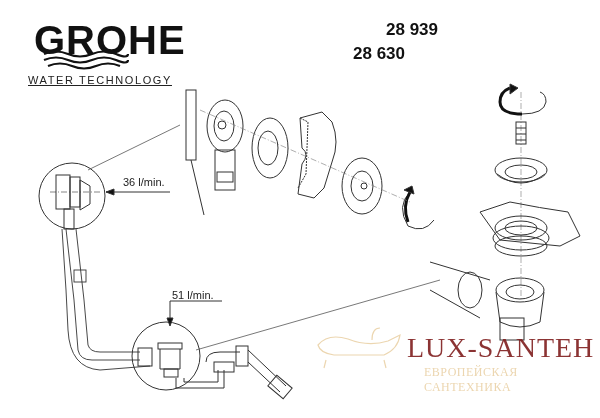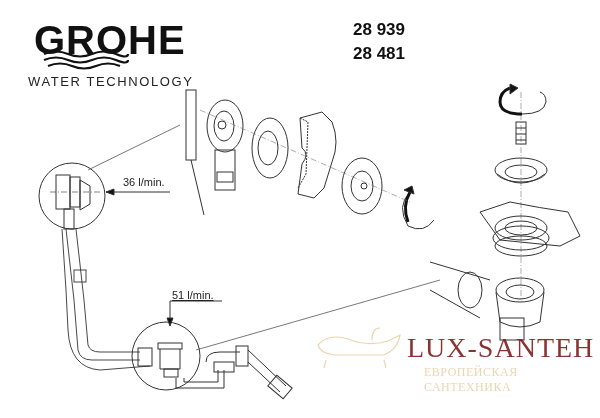--- a/index.html
+++ b/index.html
@@ -1,25 +1,25 @@
 <!DOCTYPE html>
 <html><head>
 <meta charset="utf-8">
 <style>
   html, body { margin:0; padding:0; background:#ffffff; }
   body { width:600px; height:418px; position:relative; overflow:hidden; font-family:"Liberation Sans", sans-serif; }
   .abs { position:absolute; }
   #brand-name { left:34px; top:18px; font-size:40px; font-weight:bold; letter-spacing:1px; color:#111; font-family:"Liberation Sans", sans-serif; }
-  #brand-tagline { left:28px; top:74px; font-size:13px; letter-spacing:1.6px; color:#222; }
+  #brand-tagline { left:28px; top:74px; font-size:11px; letter-spacing:1.6px; color:#222;text-decoration:underline; }
   .model { font-size:17px; font-weight:bold; color:#111; left:353px; }
-  #model-1 { top:20px; }
+  #model-1 { top:20px;margin-left:33px; }
   #model-2 { top:44px; }
   .flow { font-size:11px; color:#222; }
   #flow-36 { left:123px; top:176px; }
-  #flow-51 { left:172px; top:289px;text-decoration:underline; }
+  #flow-51 { left:172px; top:289px; }
   #diagram { left:0; top:0; width:600px; height:418px; }
   #wm-name { left:407px; top:332px; font-size:28px; color:#7f1d1d; font-family:"Liberation Serif", serif; letter-spacing:1px; opacity:0.9; }
   #wm-sub { left:424px; top:365px; font-size:12px; color:#ecd6b0; font-family:"Liberation Serif", serif; letter-spacing:0.5px; }
 </style>
 </head>
 <body>
 
 <svg id="diagram" class="abs" viewBox="0 0 600 418" xmlns="http://www.w3.org/2000/svg" fill="none" stroke="#333" stroke-width="1">
 
   <g stroke="#ecd6b0" stroke-width="1.2">
@@ -151,19 +151,19 @@
     <path d="M44 54 q12 -5 24 0 t24 0 t24 0 t12 0"></path>
     <path d="M44 60 q12 -5 24 0 t24 0 t24 0 t12 0"></path>
     <path d="M48 66 q12 -5 24 0 t24 0 t24 0"></path>
   </g>
 </svg>
 
 <div id="brand-name" class="abs">GROHE</div>
 <div id="brand-tagline" class="abs">WATER TECHNOLOGY</div>
 
 <div id="model-1" class="abs model">28 939</div>
-<div id="model-2" class="abs model">28 481</div>
+<div id="model-2" class="abs model">28 630</div>
 
 <div id="flow-36" class="abs flow">36 l/min.</div>
 <div id="flow-51" class="abs flow">51 l/min.</div>
 
 <div id="wm-name" class="abs">LUX-SANTEH</div>
 <div id="wm-sub" class="abs">ЕВРОПЕЙСКАЯ САНТЕХНИКА</div>
 
 </body></html>

